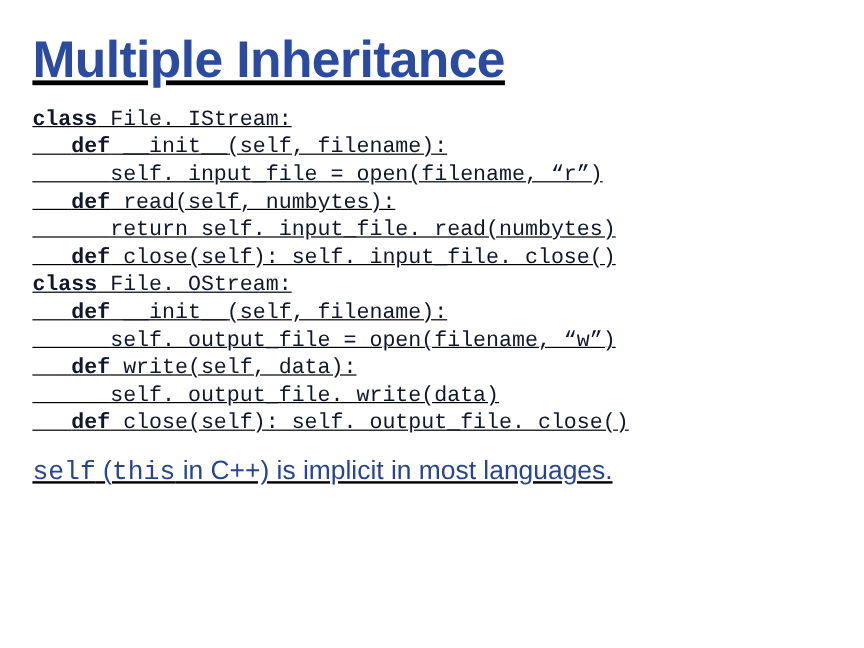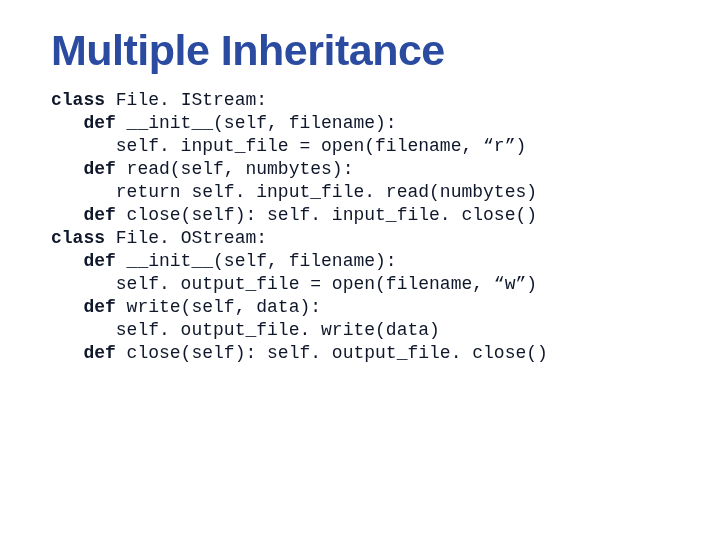--- a/index.html
+++ b/index.html
@@ -8,22 +8,23 @@
     width: 720px;
     height: 540px;
     background: #ffffff;
     font-family: Arial, Helvetica, sans-serif;
     overflow: hidden;
   }
   .slide {
     box-sizing: border-box;
     width: 720px;
     height: 540px;
-    padding: 26px 34px 20px 51px;
+    padding: 26px 34px 20px 27px;
     position: relative;
+    text-decoration: underline;
   }
   .title {
     color: #2b4ba0;
     font-size: 43px;
     font-weight: bold;
     margin: 0 0 14px 0;
     letter-spacing: -0.5px;
   }
   .code {
     font-family: "Courier New", Courier, monospace;
@@ -56,13 +57,14 @@
    <span class="kw">def</span><span> read(self, numbytes):</span>
       <span>return self. input_file. read(numbytes)</span>
    <span class="kw">def</span><span> close(self): self. input_file. close()</span>
 <span class="kw">class</span><span> File. OStream:</span>
    <span class="kw">def</span><span> __init__(self, filename):</span>
       <span>self. output_file = open(filename, “w”)</span>
    <span class="kw">def</span><span> write(self, data):</span>
       <span>self. output_file. write(data)</span>
    <span class="kw">def</span><span> close(self): self. output_file. close()</span></div>
 
+  <p class="caption"><span class="mono">self</span><span> (</span><span class="mono">this</span><span> in C++) is implicit in most languages.</span></p>
 </div>
 
 </body></html>

